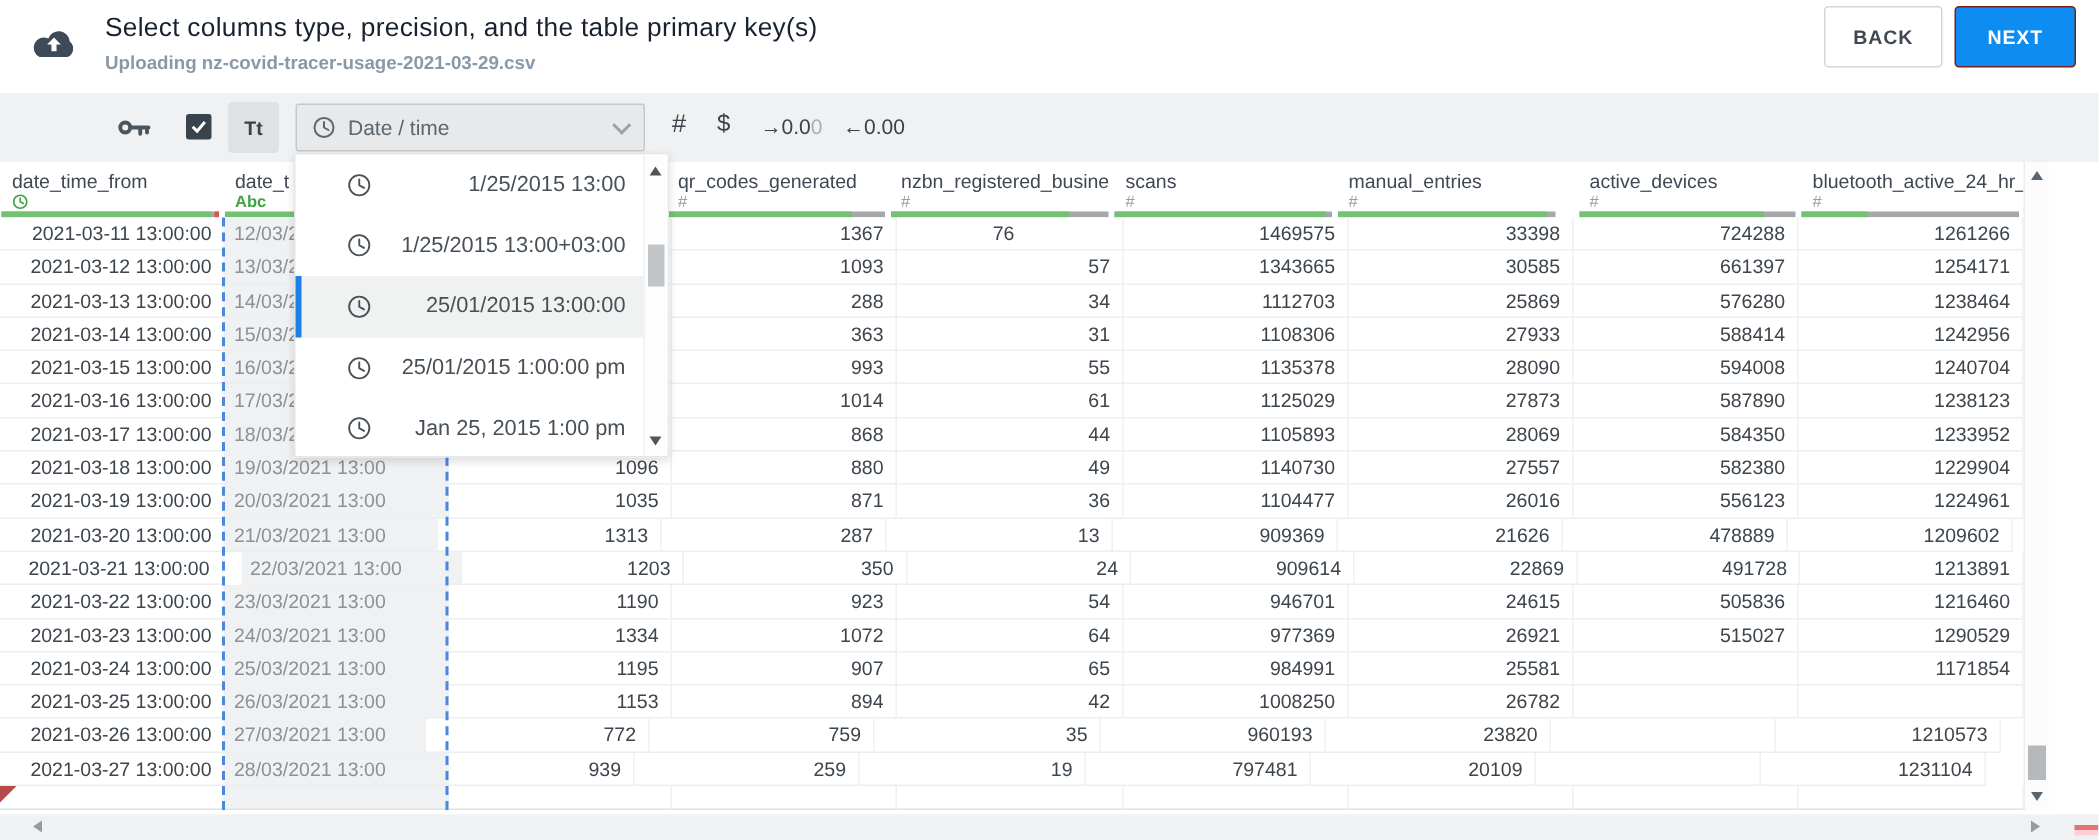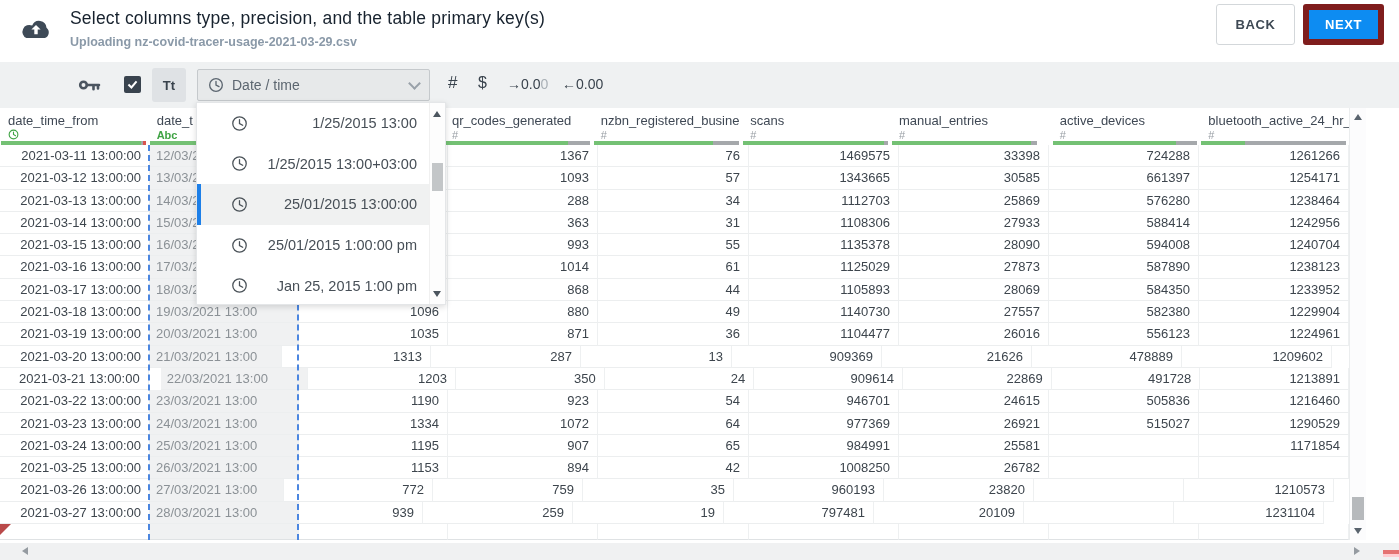--- a/index.html
+++ b/index.html
@@ -7,21 +7,21 @@
   #app { position:relative; width:1399px; height:560px; }
 
   
   .topbar { position:absolute; left:0; top:0; width:1399px; height:62px; background:#fff; }
   .cloud { position:absolute; left:18px; top:17px; }
   .page-title { position:absolute; left:70px; top:8px; font-size:17.5px; font-weight:500; color:#17222e; letter-spacing:.2px; }
   .subtitle { position:absolute; left:70px; top:35px; font-size:12.5px; font-weight:600; color:#8a99a8; }
   .btn { position:absolute; top:4px; height:41px; border-radius:3px; font-size:13px; font-weight:700; letter-spacing:.6px;
          display:flex; align-items:center; justify-content:center; cursor:pointer; }
   .btn-back { left:1216px; width:79px; background:#fff; border:1px solid #d3d7da; color:#3e4954; }
-  .btn-next { left:1303px; width:81px; background:#0d8cf2; border:6px solid #7f1d1d; color:#fff; }
+  .btn-next { left:1303px; width:81px; background:#0d8cf2; border:1px solid #7f1d1d; color:#fff; }
 
   
   .toolbar { position:absolute; left:0; top:62px; width:1399px; height:46px; background:#eff1f2; }
   .tb-key { position:absolute; left:78px; top:15px; }
   .tb-check { position:absolute; left:124px; top:14px; width:17px; height:17px; background:#39434e; border-radius:2px;
               display:flex; align-items:center; justify-content:center; }
   .tb-tt { position:absolute; left:152px; top:6px; width:34px; height:34px; background:#dfe2e5; border-radius:3px;
            color:#39434d; font-size:13px; font-weight:700; display:flex; align-items:center; justify-content:center; }
   .tb-tt::first-letter { font-size:17px; }
   .tb-select { position:absolute; left:197px; top:7px; width:233px; height:32px; background:#e7e9ea; border:1px solid #c5c9cc;
@@ -205,21 +205,21 @@
           <div class="qgreen" style="width: 30%;"></div>
         </div>
       </div>
     </div>
   <div class="gbody" id="gbody">
       <div class="row">
         <div class="cell right" style="width: 150px;">2021-03-11 13:00:00</div>
         <div class="cell left sel" style="width: 149px;">12/03/2021 13:00</div>
         <div class="cell right" style="width: 149px;"></div>
         <div class="cell right" style="width: 150px;">1367</div>
-        <div class="cell right" style="width: 151px;">76</div>
+        <div class="cell right" style="width: 151px; text-align: center;">76</div>
         <div class="cell right" style="width: 150px;">1469575</div>
         <div class="cell right" style="width: 150px;">33398</div>
         <div class="cell right" style="width: 150px;">724288</div>
         <div class="cell right" style="width: 150px;">1261266</div>
       </div>
       <div class="row">
         <div class="cell right" style="width: 150px;">2021-03-12 13:00:00</div>
         <div class="cell left sel" style="width: 149px;">13/03/2021 13:00</div>
         <div class="cell right" style="width: 149px;"></div>
         <div class="cell right" style="width: 150px;">1093</div>
@@ -301,21 +301,21 @@
         <div class="cell right" style="width: 149px;">1035</div>
         <div class="cell right" style="width: 150px;">871</div>
         <div class="cell right" style="width: 151px;">36</div>
         <div class="cell right" style="width: 150px;">1104477</div>
         <div class="cell right" style="width: 150px;">26016</div>
         <div class="cell right" style="width: 150px;">556123</div>
         <div class="cell right" style="width: 150px;">1224961</div>
       </div>
       <div class="row">
         <div class="cell right" style="width: 150px;">2021-03-20 13:00:00</div>
-        <div class="cell left sel" style="width: 132px;">21/03/2021 13:00</div>
+        <div class="cell left sel" style="width: 142px;">21/03/2021 13:00</div>
         <div class="cell right" style="width: 149px;">1313</div>
         <div class="cell right" style="width: 150px;">287</div>
         <div class="cell right" style="width: 151px;">13</div>
         <div class="cell right" style="width: 150px;">909369</div>
         <div class="cell right" style="width: 150px;">21626</div>
         <div class="cell right" style="width: 150px;">478889</div>
         <div class="cell right" style="width: 150px;">1209602</div>
       </div>
       <div class="row">
         <div class="cell right" style="width: 150px;">2021-03-21 13:00:00</div>

